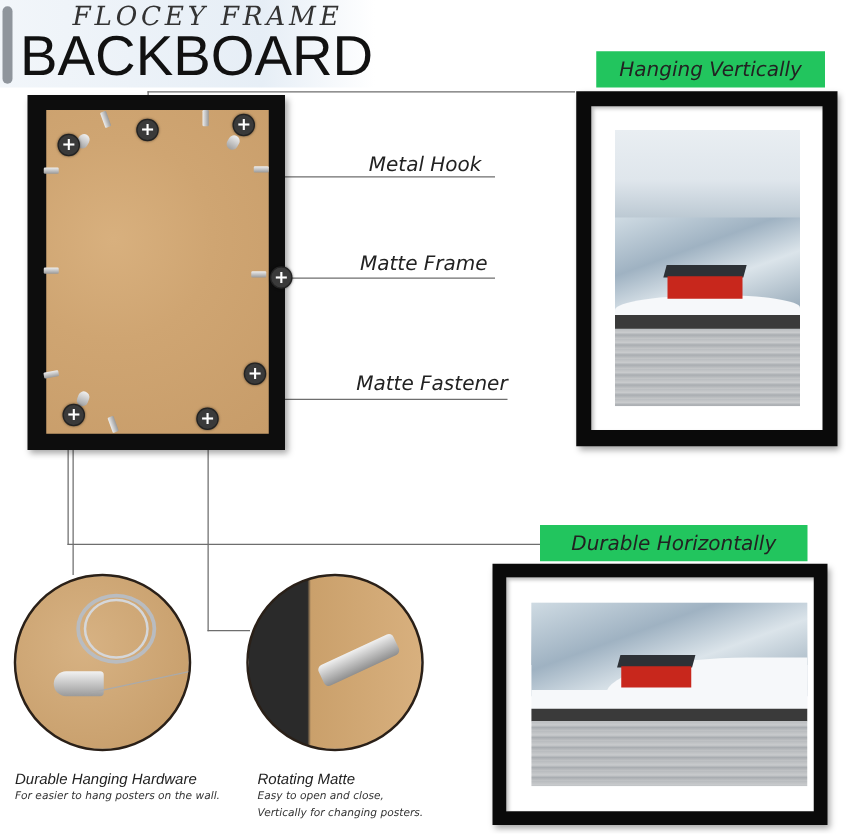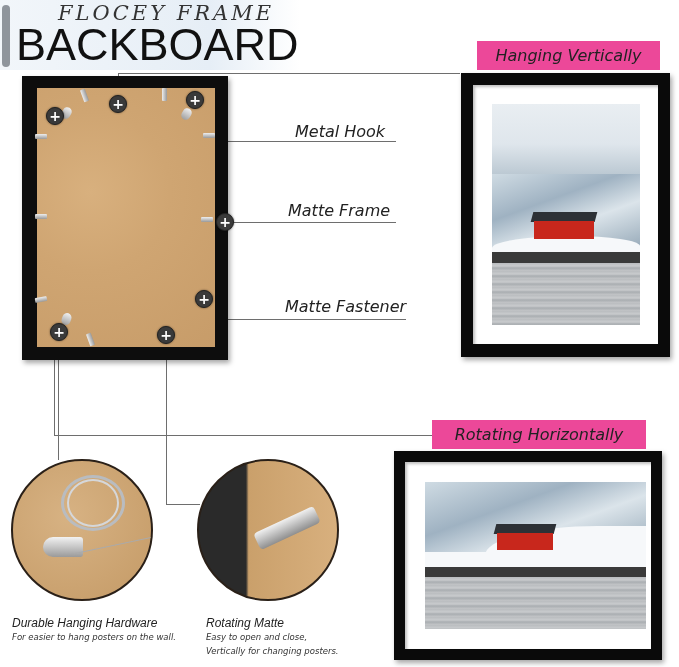--- a/index.html
+++ b/index.html
@@ -14,21 +14,21 @@
   .ln{background:#6e6e6e;}
   
   .bb-frame{left:22px;top:76px;width:206px;height:284px;background:#0d0d0d;box-shadow:2px 3px 5px rgba(0,0,0,0.35);}
   .bb-board{left:37px;top:88px;width:178px;height:259px;background:
      radial-gradient(circle at 30% 40%,#d8b07e 0%,#cfa572 40%,#c79c69 100%);}
   .clip{width:12px;height:5px;background:linear-gradient(#eee,#999);border-radius:1px;}
   .clipv{width:5px;height:13px;background:linear-gradient(90deg,#eee,#999);border-radius:1px;}
   .marker{width:16px;height:16px;border-radius:50%;background:#3a3a3a;border:1px solid #222;color:#fff;font-weight:bold;font-size:14px;line-height:16px;text-align:center;box-shadow:0 0 2px rgba(0,0,0,.6);}
   .label-it{font-family:"DejaVu Sans",sans-serif;font-style:italic;font-size:16px;color:#222;}
   
-  .tag{background:#ec4899;font-family:"DejaVu Sans",sans-serif;font-style:italic;font-size:16px;color:#222;text-align:center;}
+  .tag{background:#22c55e;font-family:"DejaVu Sans",sans-serif;font-style:italic;font-size:16px;color:#222;text-align:center;}
   
   .frame{background:#0a0a0a;box-shadow:2px 3px 5px rgba(0,0,0,.35);}
   .mat{background:#fff;box-shadow:inset 2px 2px 3px rgba(0,0,0,.25);}
   .photo{overflow:hidden;position:absolute;}
   .sky{position:absolute;left:0;right:0;top:0;background:linear-gradient(#e9eef2,#dfe6ec 40%,#bcc9d3 70%,#97a9b7);}
   .mtn{position:absolute;left:0;right:0;background:linear-gradient(160deg,#cfdbe3 0%,#9fb2c2 35%,#dbe4ea 60%,#8fa3b3 100%);}
   .snow{position:absolute;left:0;right:0;background:#f6f8fa;}
   .rocks{position:absolute;left:0;right:0;background:#3a3a3a;}
   .water{position:absolute;left:0;right:0;bottom:0;background:repeating-linear-gradient(#b9bcbf 0px,#c9cbcd 3px,#a9adb1 5px,#c4c6c8 8px);}
   .hut{position:absolute;background:#c8271c;}
@@ -97,21 +97,21 @@
 <div class="photo" style="left:492px;top:104px;width:148px;height:221px;">
   <div class="sky" style="height:100px;"></div>
   <div class="mtn" style="top:70px;height:80px;"></div>
   <div class="snow" style="top:132px;height:22px;border-radius:60% 50% 0 0;"></div>
   <div class="roof" style="left:40px;top:108px;width:64px;height:10px;transform:skewX(-15deg);"></div>
   <div class="hut" style="left:42px;top:117px;width:60px;height:18px;"></div>
   <div class="rocks" style="top:148px;height:12px;"></div>
   <div class="water" style="top:159px;"></div>
 </div>
 
-<div class="abs tag" style="left:432px;top:420px;width:214px;height:29px;line-height:29px;">Rotating Horizontally</div>
+<div class="abs tag" style="left:432px;top:420px;width:214px;height:29px;line-height:29px;">Durable Horizontally</div>
 <div class="abs frame" style="left:394px;top:451px;width:268px;height:209px;"></div>
 <div class="abs mat" style="left:405px;top:462px;width:246px;height:187px;"></div>
 <div class="photo" style="left:425px;top:482px;width:221px;height:147px;">
   <div class="sky" style="height:50px;"></div>
   <div class="mtn" style="top:0;height:75px;"></div>
   <div class="snow" style="top:44px;height:42px;border-radius:70% 0 0 0;left:60px;"></div>
   <div class="snow" style="top:70px;height:20px;"></div>
   <div class="roof" style="left:70px;top:42px;width:60px;height:10px;transform:skewX(-15deg);"></div>
   <div class="hut" style="left:72px;top:51px;width:56px;height:17px;"></div>
   <div class="rocks" style="top:85px;height:10px;"></div>

